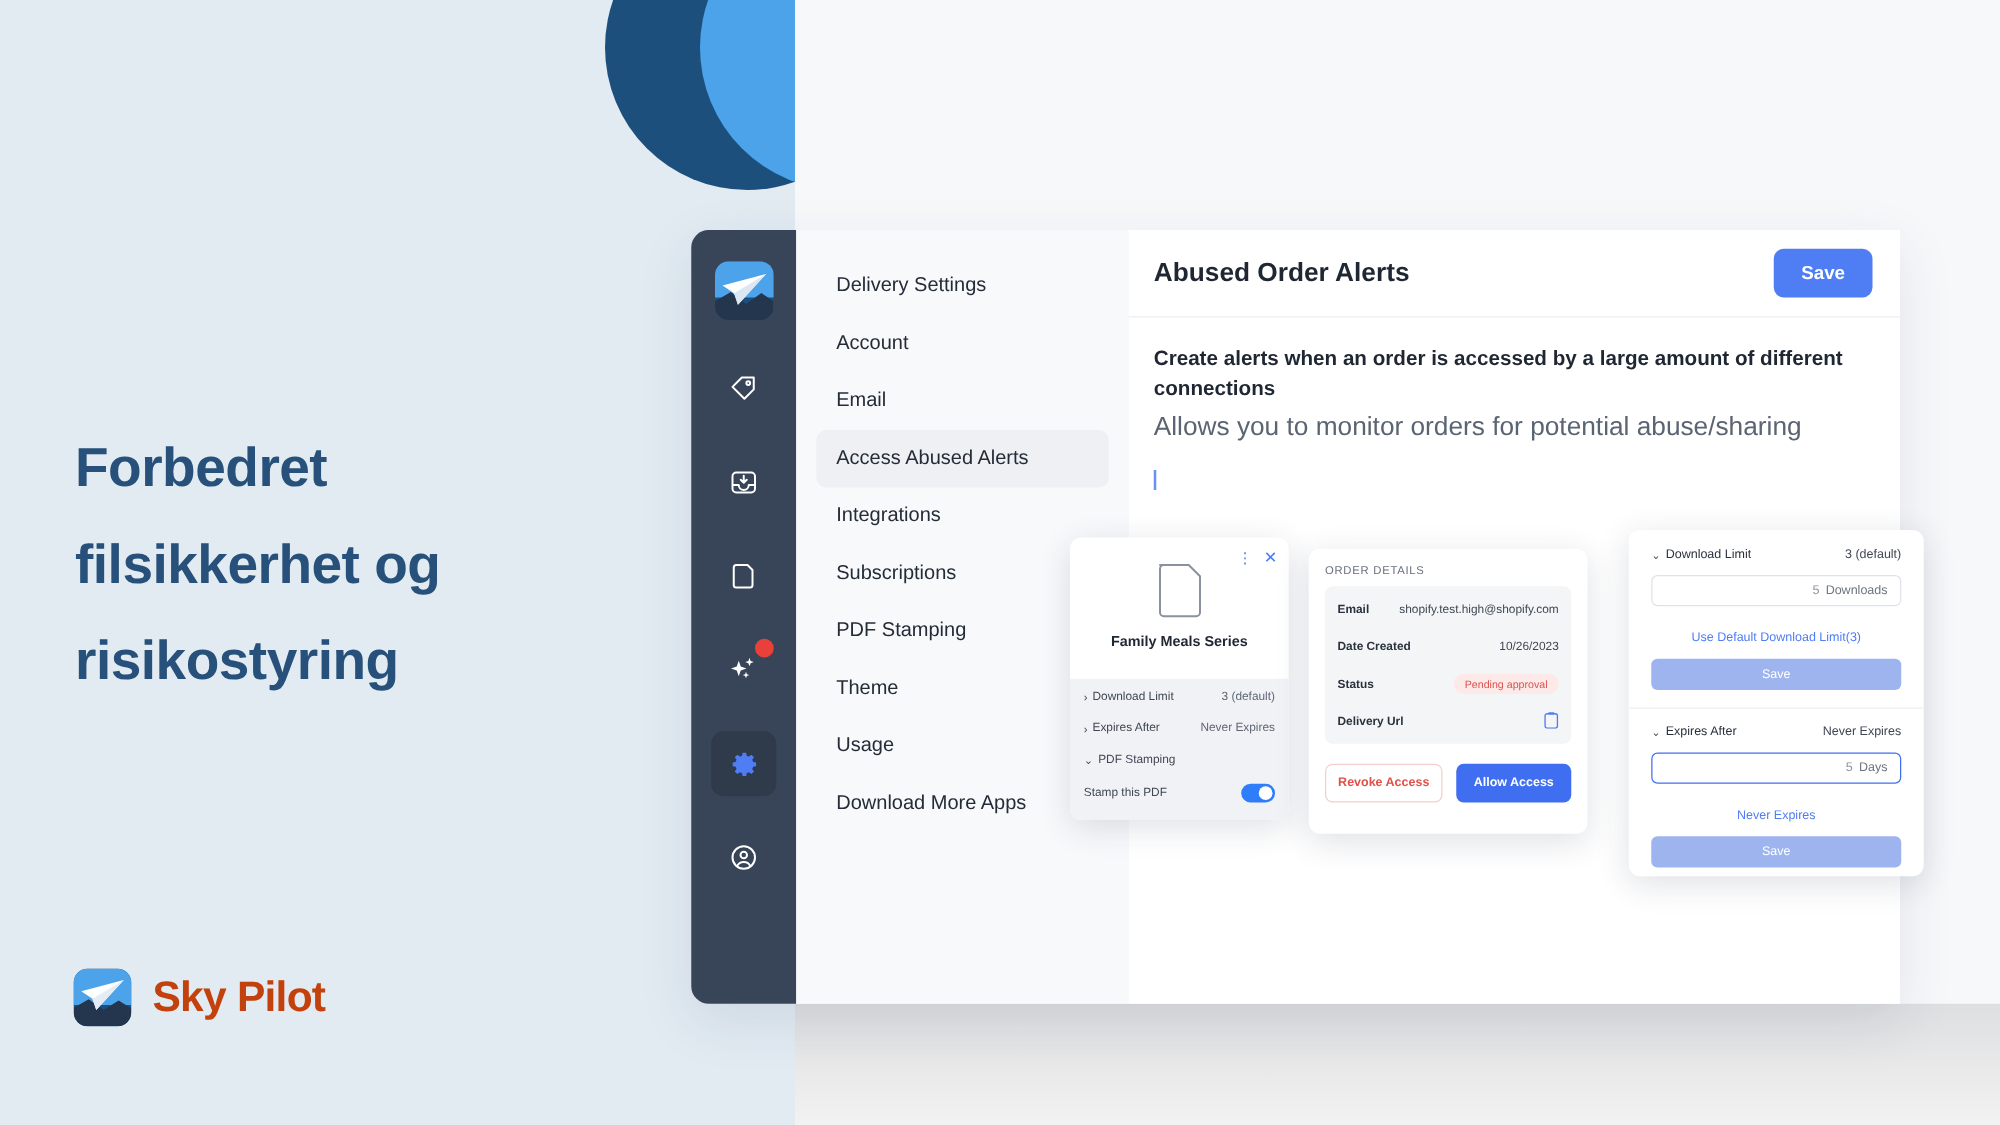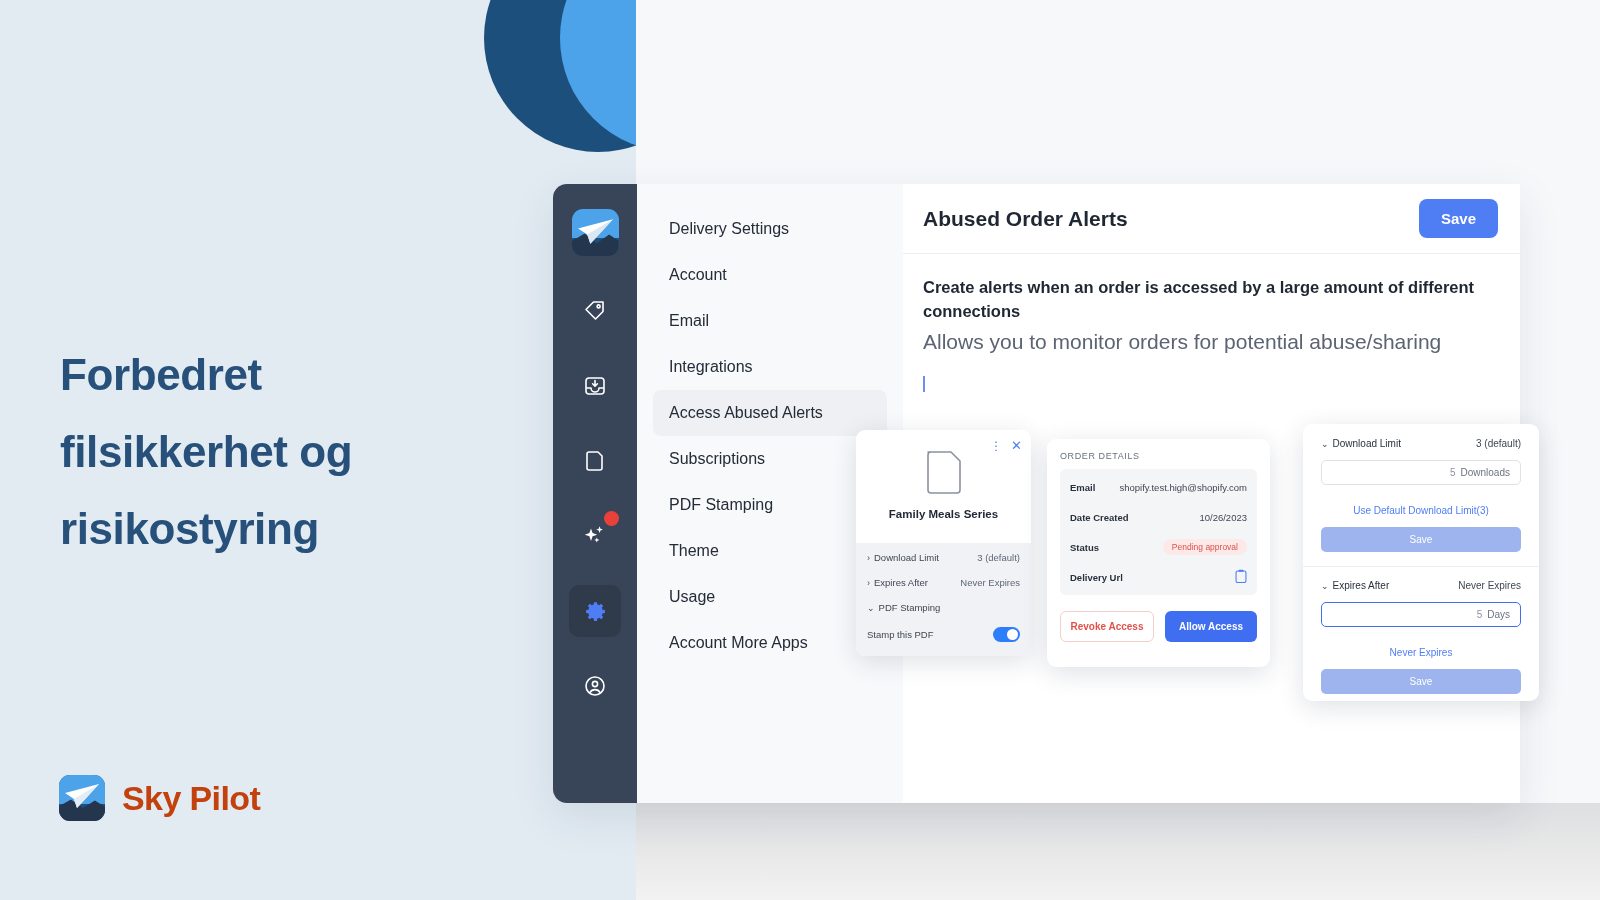--- a/index.html
+++ b/index.html
@@ -333,27 +333,27 @@
             <path d="M6.8 18.6a6 6 0 0 1 10.4 0" stroke-linecap="round"></path>
           </svg>
         </span>
       </div>
     </div>
 
     <div class="menu-col">
       <div class="menu-item">Delivery Settings</div>
       <div class="menu-item">Account</div>
       <div class="menu-item">Email</div>
+      <div class="menu-item active">Access Abused Alerts</div>
       <div class="menu-item">Integrations</div>
-      <div class="menu-item active">Access Abused Alerts</div>
       <div class="menu-item">Subscriptions</div>
       <div class="menu-item">PDF Stamping</div>
       <div class="menu-item">Theme</div>
       <div class="menu-item">Usage</div>
-      <div class="menu-item">Account More Apps</div>
+      <div class="menu-item">Download More Apps</div>
     </div>
 
     <div class="content">
       <div class="content-head">
         <div class="content-title">Abused Order Alerts</div>
         <button class="save-top">Save</button>
       </div>
       <div class="content-body">
         <div class="body-strong">Create alerts when an order is accessed by a large amount of different connections</div>
         <div class="body-sub">Allows you to monitor orders for potential abuse/sharing</div>

